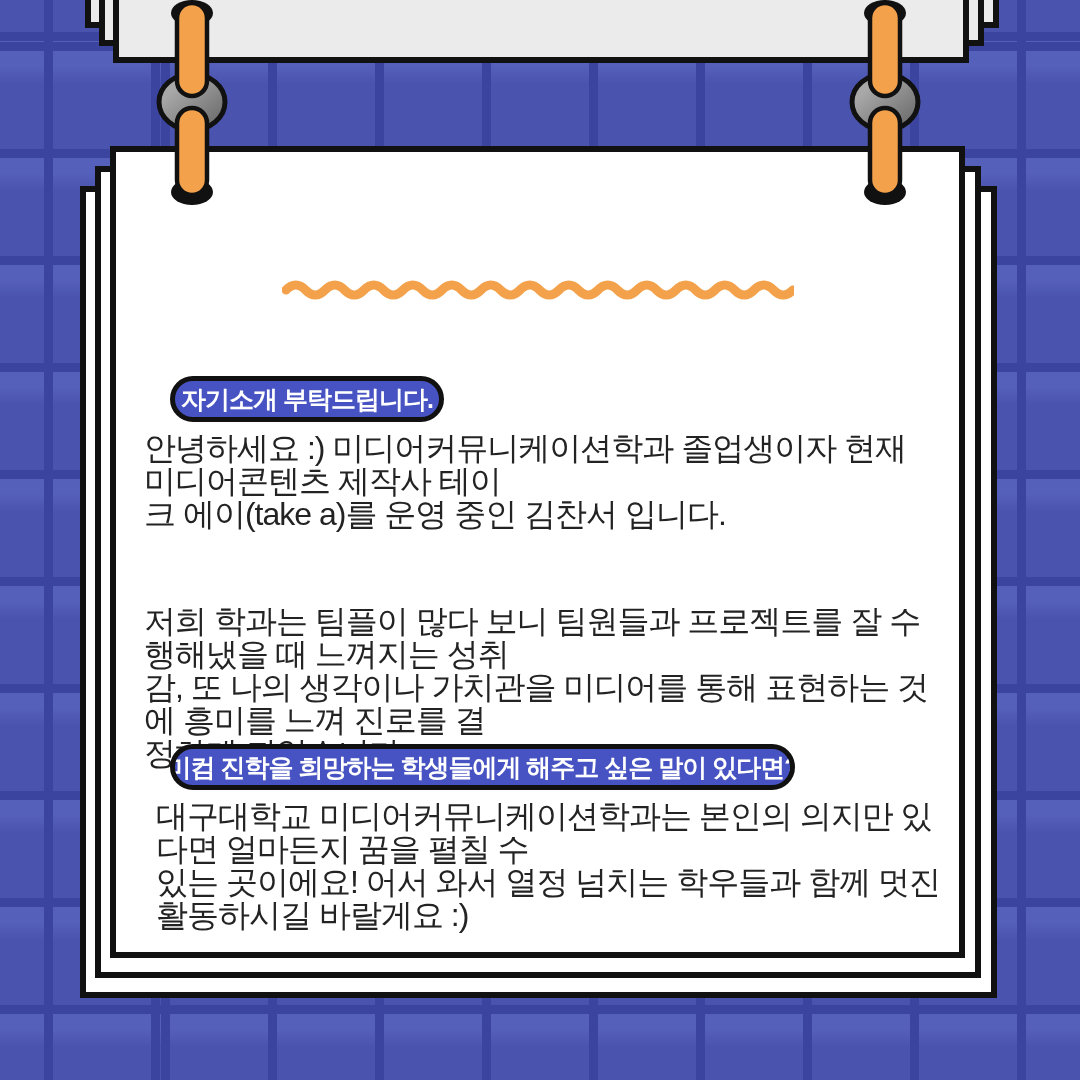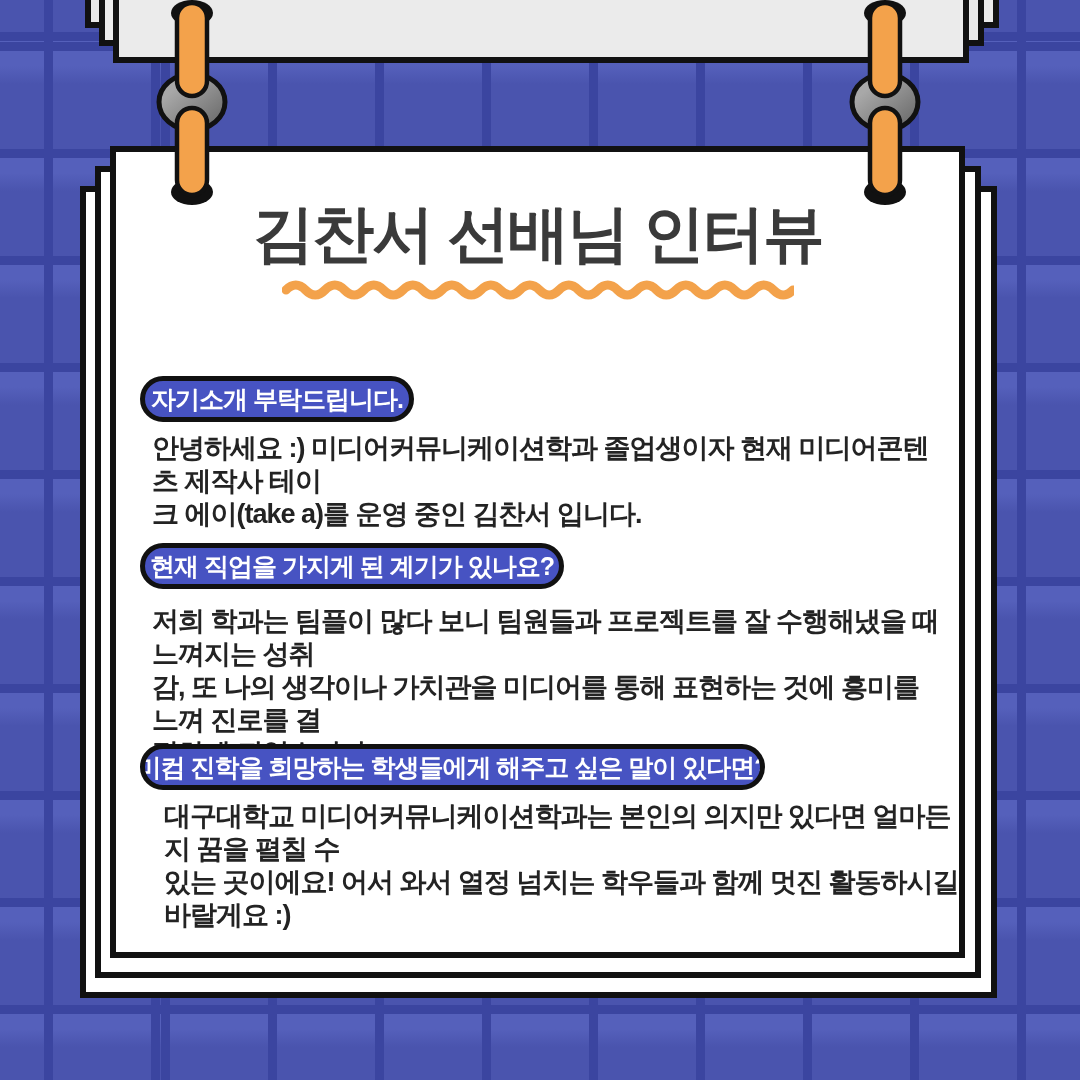--- a/index.html
+++ b/index.html
@@ -53,35 +53,35 @@
 
   .title{
     position:absolute;left:110px;top:202px;width:855px;
     text-align:center;font-size:62px;font-weight:800;
     letter-spacing:-2px;color:var(--title-text);line-height:64px;
     white-space:nowrap;
   }
   .wave{position:absolute;left:282px;top:276px;width:512px;height:28px;}
 
   .pill{
-    position:absolute;left:140px;height:46px;
+    position:absolute;left:170px;height:46px;
     background:var(--question-pill-blue);
     border:5px solid var(--outline-black);
     border-radius:25px;color:#FFFFFF;
     font-size:25px;font-weight:600;letter-spacing:-1px;
     display:flex;align-items:center;justify-content:center;
     white-space:nowrap;overflow:hidden;
   }
   .pill.q1{top:376px;width:274px;}
   .pill.q2{top:543px;width:424px;}
   .pill.q3{top:744px;width:625px;}
 
   .answer{
-    position:absolute;left:152px;width:795px;
-    font-size:27px;font-weight:700;line-height:33px;
+    position:absolute;left:144px;width:795px;
+    font-size:32px;font-weight:400;line-height:33px;
     letter-spacing:-1px;color:var(--body-text);
     white-space:pre-line;
   }
   .answer.a1{top:432px;}
   .answer.a2{top:597px;margin-top:8px;}
   .answer.a3{top:800px;margin-left:12px;}
 </style>
 </head>
 <body>
 
@@ -116,35 +116,31 @@
         <stop offset="0.8" stop-color="#757575"></stop>
       </linearGradient>
     </defs>
     <ellipse cx="46" cy="13" rx="21" ry="13" fill="#111111"></ellipse>
     <ellipse cx="46" cy="192" rx="21" ry="13" fill="#111111"></ellipse>
     <ellipse cx="46" cy="102" rx="33" ry="28" fill="url(#gg2)" stroke="#111111" stroke-width="5"></ellipse>
     <rect x="31" y="3" width="30" height="93" rx="15" fill="#F3A24B" stroke="#111111" stroke-width="4.5"></rect>
     <rect x="31" y="108" width="30" height="87" rx="15" fill="#F3A24B" stroke="#111111" stroke-width="4.5"></rect>
   </svg>
 
-  <h1 class="title">김찬서 선배님 인터뷰</h1>
 
   <svg class="wave" viewBox="0 0 512 28" aria-hidden="true">
     <path d="M4 14 Q13.8 4 23.5 14 Q33.3 24 43 14 Q52.8 4 62.5 14 Q72.3 24 82 14 Q91.8 4 101.5 14 Q111.3 24 121 14 Q130.8 4 140.5 14 Q150.3 24 160 14 Q169.8 4 179.5 14 Q189.3 24 199 14 Q208.8 4 218.5 14 Q228.3 24 238 14 Q247.8 4 257.5 14 Q267.3 24 277 14 Q286.8 4 296.5 14 Q306.3 24 316 14 Q325.8 4 335.5 14 Q345.3 24 355 14 Q364.8 4 374.5 14 Q384.3 24 394 14 Q403.8 4 413.5 14 Q423.3 24 433 14 Q442.8 4 452.5 14 Q462.3 24 472 14 Q481.8 4 491.5 14 Q501.3 24 511 14" fill="none" stroke="#F3A24B" stroke-width="9" stroke-linecap="round" stroke-linejoin="round"></path>
   </svg>
 
   <div class="pill q1">
     <span>자기소개 부탁드립니다.</span>
   </div>
   <div class="answer a1">안녕하세요 :) 미디어커뮤니케이션학과 졸업생이자 현재 미디어콘텐츠 제작사 테이
 크 에이(take a)를 운영 중인 김찬서 입니다.</div>
 
-  <div class="pill q2">
-    <span>현재 직업을 가지게 된 계기가 있나요?</span>
-  </div>
   <div class="answer a2">저희 학과는 팀플이 많다 보니 팀원들과 프로젝트를 잘 수행해냈을 때 느껴지는 성취
 감, 또 나의 생각이나 가치관을 미디어를 통해 표현하는 것에 흥미를 느껴 진로를 결
 정하게 되었습니다.</div>
 
   <div class="pill q3">
     <span>미컴 진학을 희망하는 학생들에게 해주고 싶은 말이 있다면?</span>
   </div>
   <div class="answer a3">대구대학교 미디어커뮤니케이션학과는 본인의 의지만 있다면 얼마든지 꿈을 펼칠 수
 있는 곳이에요! 어서 와서 열정 넘치는 학우들과 함께 멋진 활동하시길 바랄게요 :)</div>
 

